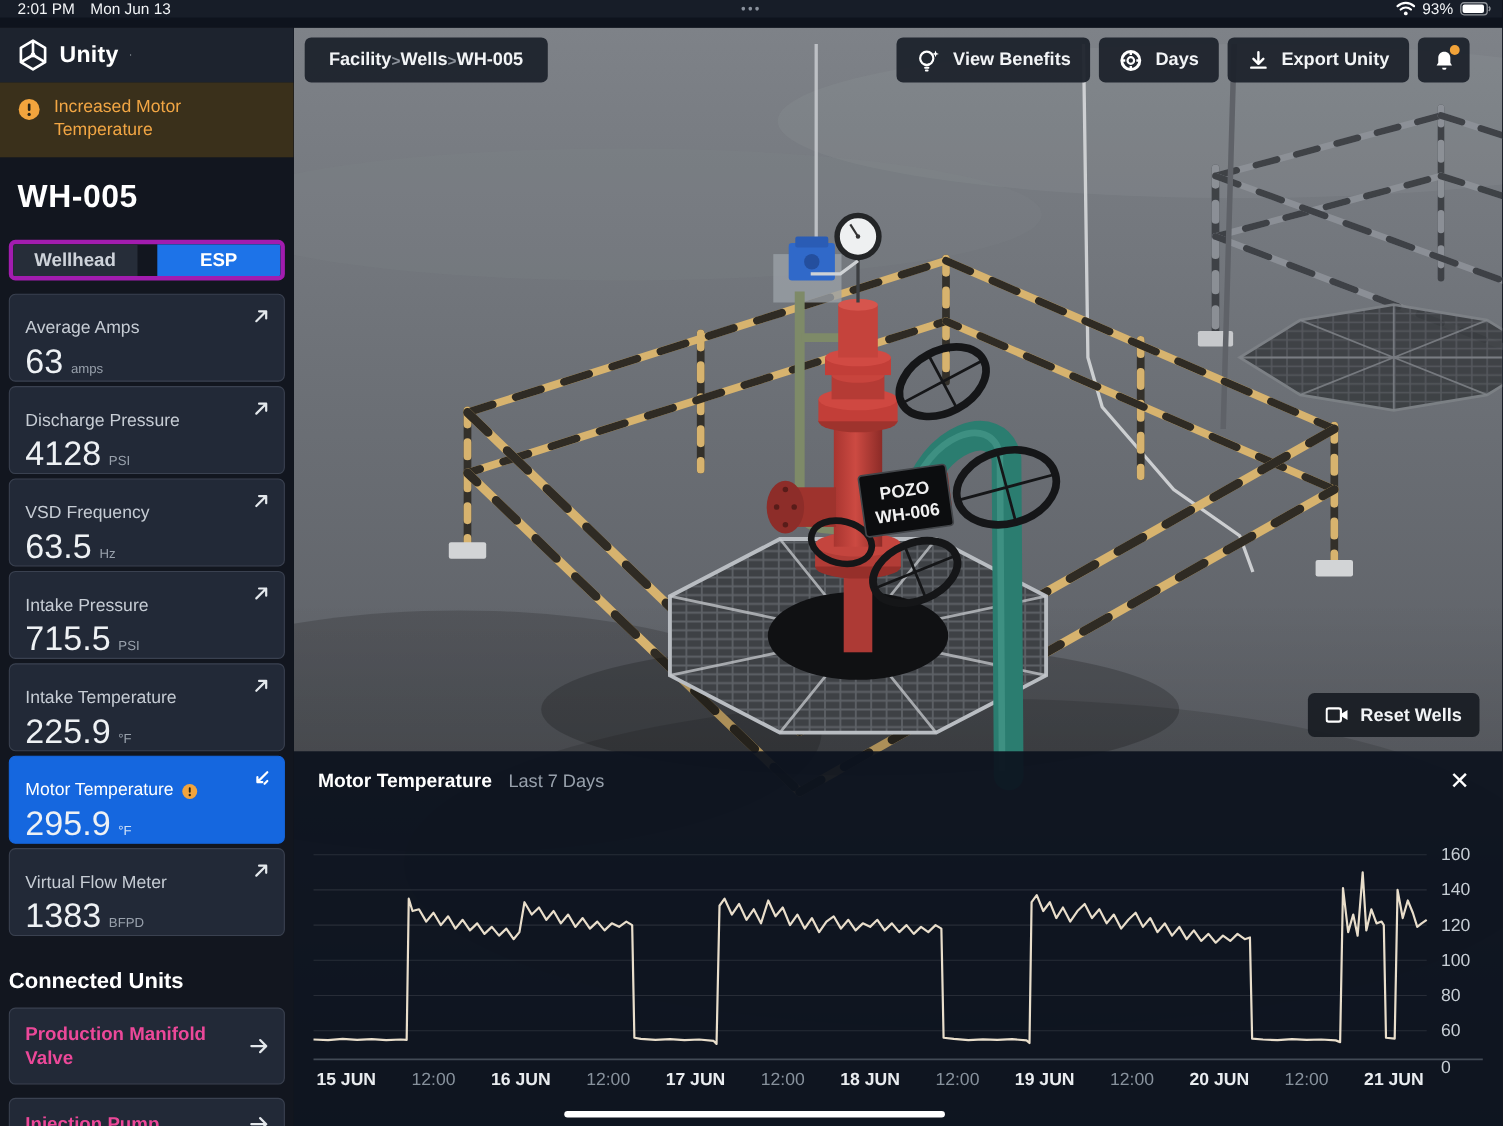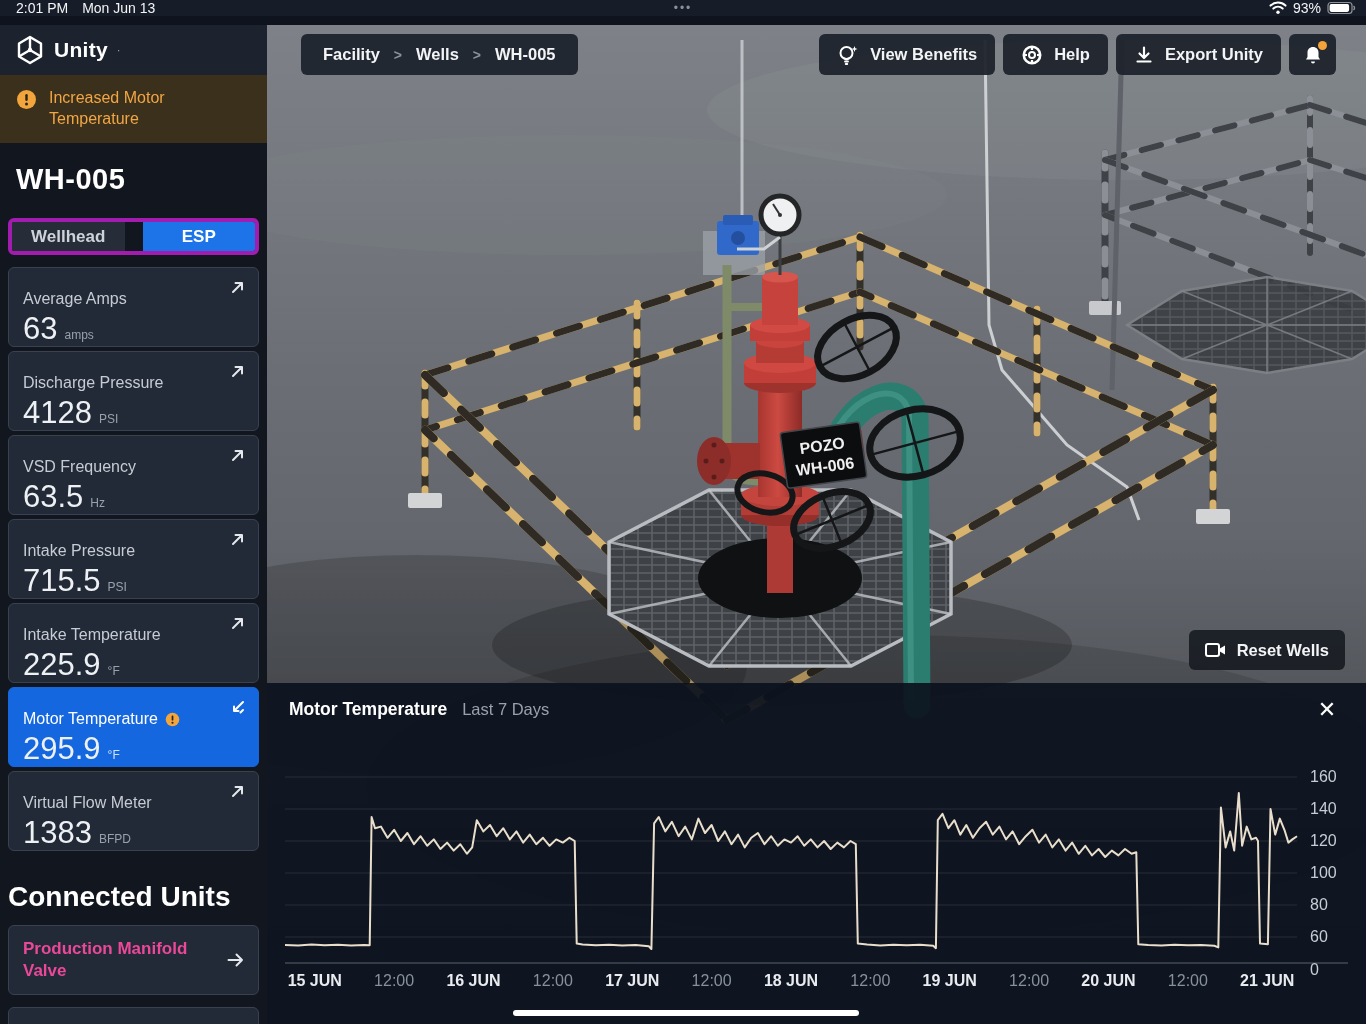--- a/index.html
+++ b/index.html
@@ -27,32 +27,32 @@
   .seg .opt.active { background:#1d73e8; color:#fff; }
   .cards { margin:12px 8px 0 8px; display:flex; flex-direction:column; gap:4px; }
   .mcard { position:relative; background:#222937; border:1px solid #3a4150; border-radius:6px; height:80px; padding:22px 14px 0 14px; }
   .mcard .lbl { font-size:16px; color:#c6ccd4; display:flex; align-items:center; gap:7px; }
   .mcard .val { margin-top:4px; font-size:31px; color:#eef1f4; font-weight:400; line-height:34px; display:flex; align-items:baseline; gap:7px; }
   .mcard .unit { font-size:12px; color:#99a1ac; font-weight:400; }
   .mcard .corner { position:absolute; top:11px; right:12px; }
   .mcard.selected { background:#1567df; border-color:#1567df; }
   .mcard.selected .lbl { color:#fff; }
   .mcard.selected .unit { color:#cfe0f7; }
-  .cu-head { color:#fff; font-size:28px; font-weight:700; margin:30px 8px 12px 8px; }
+  .cu-head { color:#fff; font-size:20px; font-weight:700; margin:30px 8px 12px 8px; }
   .ucard { position:relative; background:#222937; border:1px solid #3a4150; border-radius:6px; margin:0 8px 12px 8px;
     padding:12px 44px 12px 14px; color:#ec4899; font-size:17px; font-weight:700; line-height:22px; min-height:48px;
     display:flex; align-items:center; }
   .ucard .corner { position:absolute; top:50%; right:12px; transform:translateY(-50%); }
 
   
   #viewport { position:absolute; left:267px; top:25px; width:1099px; height:999px; overflow:hidden; }
   #scene { position:absolute; left:0; top:0; }
 
   .pill { background:rgba(30,35,44,.95); border-radius:6px; color:#f2f4f6; display:flex; align-items:center; }
-  #breadcrumb { position:absolute; left:10px; top:9px; height:41px; padding:0 22px; gap:14px; font-size:16.5px; font-weight:600;margin-left:24px; }
+  #breadcrumb { position:absolute; left:10px; top:9px; height:41px; padding:0 22px; font-size:16.5px; font-weight:600; }
   #breadcrumb .sep { color:#8d939c; font-size:14px; font-weight:700; }
   #topbtns { position:absolute; right:30px; top:9px; display:flex; gap:8px;border-radius:10px; }
   .tbtn { height:41px; padding:0 18px; gap:11px; font-size:16.5px; font-weight:600; cursor:pointer; }
   .tbtn.icononly { width:47px; padding:0; justify-content:center; position:relative; }
   .notif-dot { position:absolute; top:7px; right:9px; width:9px; height:9px; border-radius:50%; background:#f2a339; }
   #resetcam { position:absolute; right:21px; top:605px; height:40px; padding:0 16px; gap:10px; font-size:16.5px; font-weight:600;
     background:rgba(24,28,35,.92); cursor:pointer; }
 
   
   #chartpanel { position:absolute; left:0; top:658px; width:1099px; height:341px; background:rgba(12,18,30,.93); z-index:30; }
@@ -428,21 +428,21 @@
         <path d="M17.5 2 L18.3 4.2 L20.5 5 L18.3 5.8 L17.5 8 L16.7 5.8 L14.5 5 L16.7 4.2 Z" fill="#fff"></path>
       </svg>
       <span>View Benefits</span>
     </div>
     <div class="pill tbtn">
       <svg class="icon" width="22" height="22" viewBox="0 0 22 22">
         <circle cx="11" cy="11" r="8.2" fill="none" stroke="#fff" stroke-width="2.6"></circle>
         <circle cx="11" cy="11" r="3" fill="none" stroke="#fff" stroke-width="2"></circle>
         <path d="M11 2.8 V6 M11 16 V19.2 M2.8 11 H6 M16 11 H19.2" stroke="#fff" stroke-width="2.2"></path>
       </svg>
-      <span>Help</span>
+      <span>Days</span>
     </div>
     <div class="pill tbtn">
       <svg class="icon" width="20" height="20" viewBox="0 0 20 20">
         <path d="M10 2.5 V12 M5.5 8.5 L10 13 L14.5 8.5 M3.5 16.5 H16.5" fill="none" stroke="#fff" stroke-width="2.2" stroke-linecap="round" stroke-linejoin="round"></path>
       </svg>
       <span>Export Unity</span>
     </div>
     <div class="pill tbtn icononly">
       <svg class="icon" width="22" height="22" viewBox="0 0 22 22">
         <path d="M11 3 C7.7 3 5.5 5.4 5.5 8.6 V13 L4 15.5 H18 L16.5 13 V8.6 C16.5 5.4 14.3 3 11 3 Z" fill="#fff"></path>

